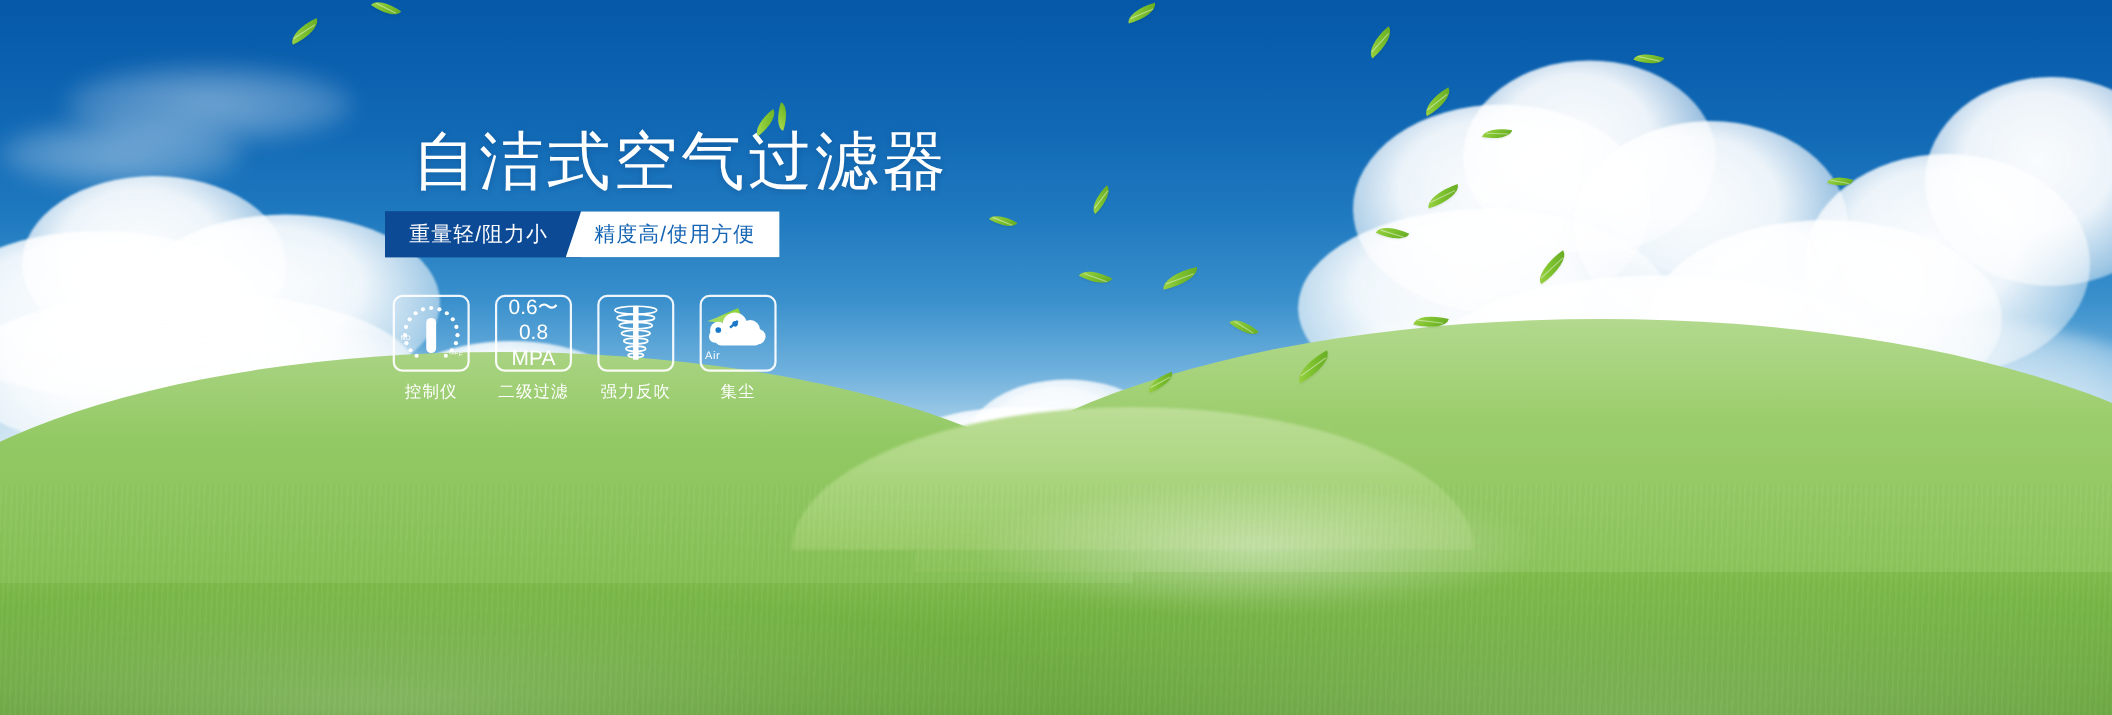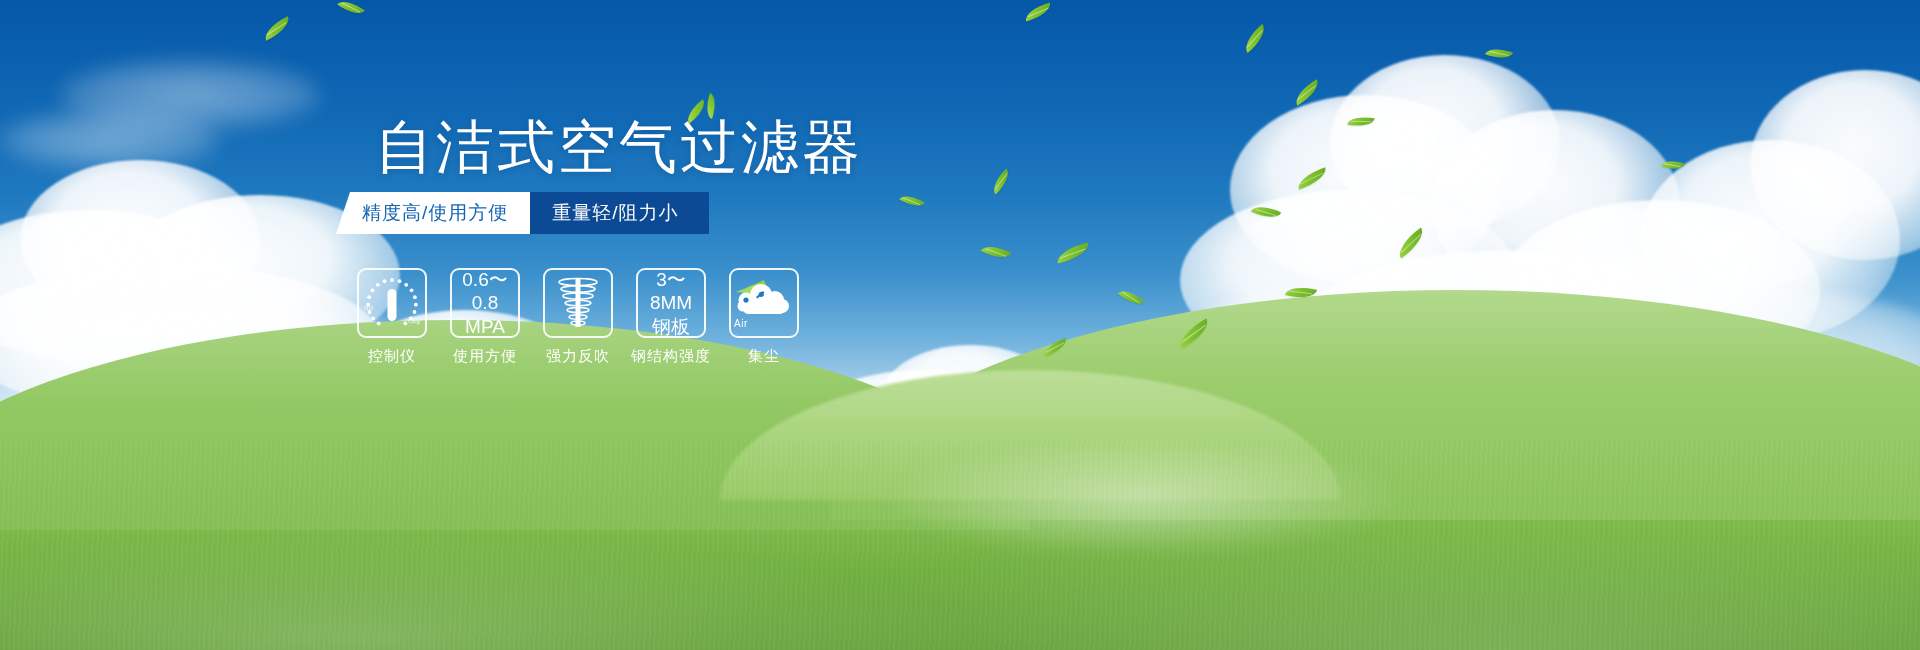--- a/index.html
+++ b/index.html
@@ -336,22 +336,22 @@
   <div class="content">
 
     <div class="title">自洁式空气过滤器</div>
 
     <div class="title-leaf">
       <div class="tl tl1"></div>
       <div class="tl tl2"></div>
     </div>
 
     <div class="pills">
+      <div class="pill pill-dark">重量轻/阻力小</div>
       <div class="pill pill-light">精度高/使用方便</div>
-      <div class="pill pill-dark">重量轻/阻力小</div>
     </div>
 
     <div class="features">
 
       <div class="feature">
         <div class="fbox">
           <div class="gauge">
             <svg class="dots" viewBox="0 0 58 58">
               <g fill="#ffffff">
                 <circle cx="29.0" cy="5.0" r="1.9"></circle>
@@ -379,48 +379,41 @@
           </div>
         </div>
         <div class="flabel">控制仪</div>
       </div>
 
       <div class="feature">
         <div class="fbox">
           <div class="txt">0.6〜0.8
 MPA</div>
         </div>
-        <div class="flabel">使用方便</div>
+        <div class="flabel">二级过滤</div>
       </div>
 
       <div class="feature">
         <div class="fbox">
           <svg class="filt" viewBox="0 0 46 52">
             <g fill="none" stroke="#ffffff" stroke-width="1.5">
               <ellipse cx="23" cy="5" rx="19" ry="3.6"></ellipse>
               <ellipse cx="23" cy="12" rx="17" ry="3.2"></ellipse>
               <ellipse cx="23" cy="19" rx="15" ry="3.0"></ellipse>
               <ellipse cx="23" cy="26" rx="13" ry="2.8"></ellipse>
               <ellipse cx="23" cy="33" rx="11" ry="2.6"></ellipse>
               <ellipse cx="23" cy="40" rx="9" ry="2.3"></ellipse>
               <ellipse cx="23" cy="46" rx="7" ry="2.0"></ellipse>
             </g>
             <rect x="20.5" y="2" width="5" height="48" fill="#ffffff"></rect>
           </svg>
         </div>
         <div class="flabel">强力反吹</div>
       </div>
 
-      <div class="feature">
-        <div class="fbox">
-          <div class="txt">3〜8MM
-钢板</div>
-        </div>
-        <div class="flabel">钢结构强度</div>
-      </div>
 
       <div class="feature">
         <div class="fbox">
           <div class="airicon">
             <svg viewBox="0 0 60 46" width="60" height="46">
               <path d="M12 10 L30 2 L34 12 Z" fill="#8fd13f"></path>
               <path d="M2 14 L20 7 L22 16 Z" fill="#a7de5c" opacity="0.95"></path>
               <g fill="#ffffff">
                 <circle cx="12" cy="22" r="7.5"></circle>
                 <circle cx="9" cy="28" r="5.5"></circle>

